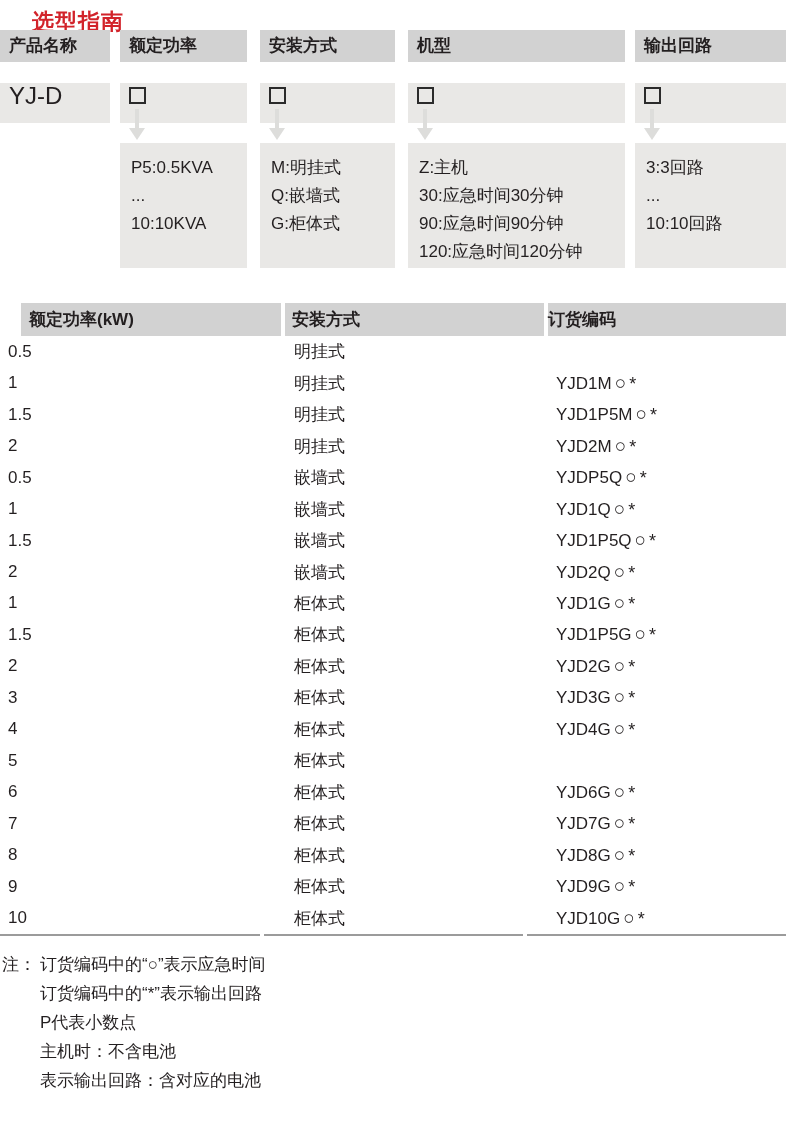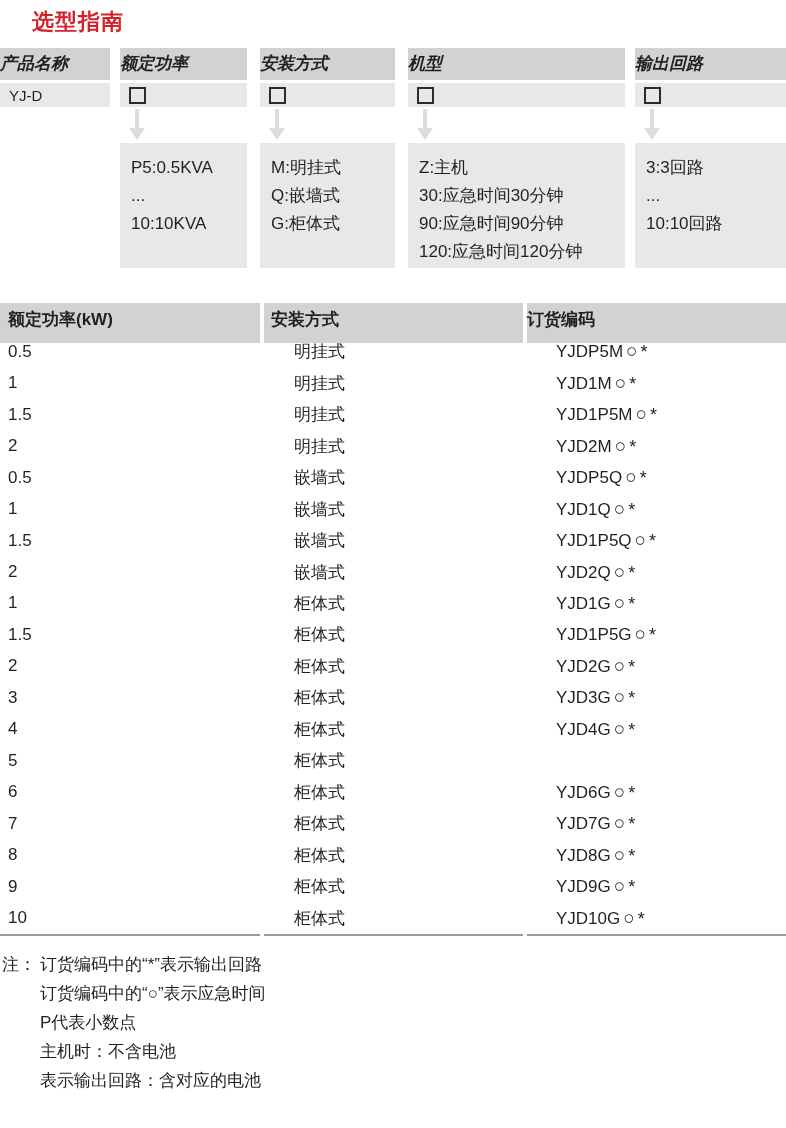--- a/index.html
+++ b/index.html
@@ -14,29 +14,29 @@
   
   #page-title{
     position:absolute;left:6px;top:7px;
     font-size:22px;font-weight:bold;color:#d2232a;
     letter-spacing:1px;
     margin-left:26px;
   }
   
   #selector{position:absolute;left:0;top:0;width:786px;height:270px;}
   .hcell{
-    position:absolute;top:48px;height:32px;
+    position:absolute;top:30px;height:32px;
     background:#d2d2d2;
     font-size:17px;font-weight:bold;
-    line-height:32px;box-sizing:border-box;font-style:italic;
+    line-height:32px;padding-left:9px;box-sizing:border-box;
   }
   .vcell{
-    position:absolute;top:83px;height:24px;
+    position:absolute;top:83px;height:40px;
     background:#e9e8e6;
-    font-size:15px;line-height:25px;padding-left:9px;box-sizing:border-box;
+    font-size:24px;line-height:25px;padding-left:9px;box-sizing:border-box;
   }
   .c0{left:0;width:110px;}
   .c1{left:120px;width:127px;}
   .c2{left:260px;width:135px;}
   .c3{left:408px;width:217px;}
   .c4{left:635px;width:151px;}
   .cb{
     display:inline-block;
     width:13px;height:13px;
     border:2px solid #2b2b2b;
@@ -56,24 +56,25 @@
   .obox{
     position:absolute;top:143px;height:125px;
     background:#e9e8e6;box-sizing:border-box;
     padding:11px 0 0 11px;
     font-size:17px;
   }
   .option-line{line-height:28px;white-space:nowrap;}
   
   #otable{position:absolute;left:0;top:303px;width:786px;}
   .th{
-    position:absolute;top:0;height:40px;
+    position:absolute;top:0;height:33px;
     background:#d2d2d2;
     font-size:17px;font-weight:bold;line-height:33px;
     box-sizing:border-box;
+    margin-left:21px;
   }
   .t0{left:0;width:260px;padding-left:8px;}
   .t1{left:264px;width:259px;padding-left:7px;}
   .t2{left:527px;width:259px;}
   #tbody{
     position:absolute;left:0;top:33px;width:786px;height:598px;
     display:flex;flex-direction:column;
   }
   .trow{flex:1;display:flex;align-items:center;font-size:17px;}
   .td0{width:264px;padding-left:8px;box-sizing:border-box;}
@@ -151,21 +152,20 @@
 </div>
 
 <div id="otable">
   <div class="th t0">额定功率(kW)</div>
   <div class="th t1">安装方式</div>
   <div class="th t2">订货编码</div>
   <div id="tbody">
       <div class="trow">
         <div class="td0">0.5</div>
         <div class="td1">明挂式</div>
-        <div class="td2"><span class="cbase">YJDP5M</span><span class="ccirc">○</span><span class="cstar">*</span></div>
       </div>
       <div class="trow">
         <div class="td0">1</div>
         <div class="td1">明挂式</div>
         <div class="td2"><span class="cbase">YJD1M</span><span class="ccirc">○</span><span class="cstar">*</span></div>
       </div>
       <div class="trow">
         <div class="td0">1.5</div>
         <div class="td1">明挂式</div>
         <div class="td2"><span class="cbase">YJD1P5M</span><span class="ccirc">○</span><span class="cstar">*</span></div>
@@ -251,19 +251,19 @@
       </div>
     </div>
   <div class="rule r0"></div>
   <div class="rule r1"></div>
   <div class="rule r2"></div>
 </div>
 
 <div id="notes">
   <span class="note-label">注：</span>
   <div id="note-lines">
+      <div class="note-line">订货编码中的“○”表示应急时间</div>
       <div class="note-line">订货编码中的“*”表示输出回路</div>
-      <div class="note-line">订货编码中的“○”表示应急时间</div>
       <div class="note-line">P代表小数点</div>
       <div class="note-line">主机时：不含电池</div>
       <div class="note-line">表示输出回路：含对应的电池</div>
     </div>
 </div>
 
 </body></html>

